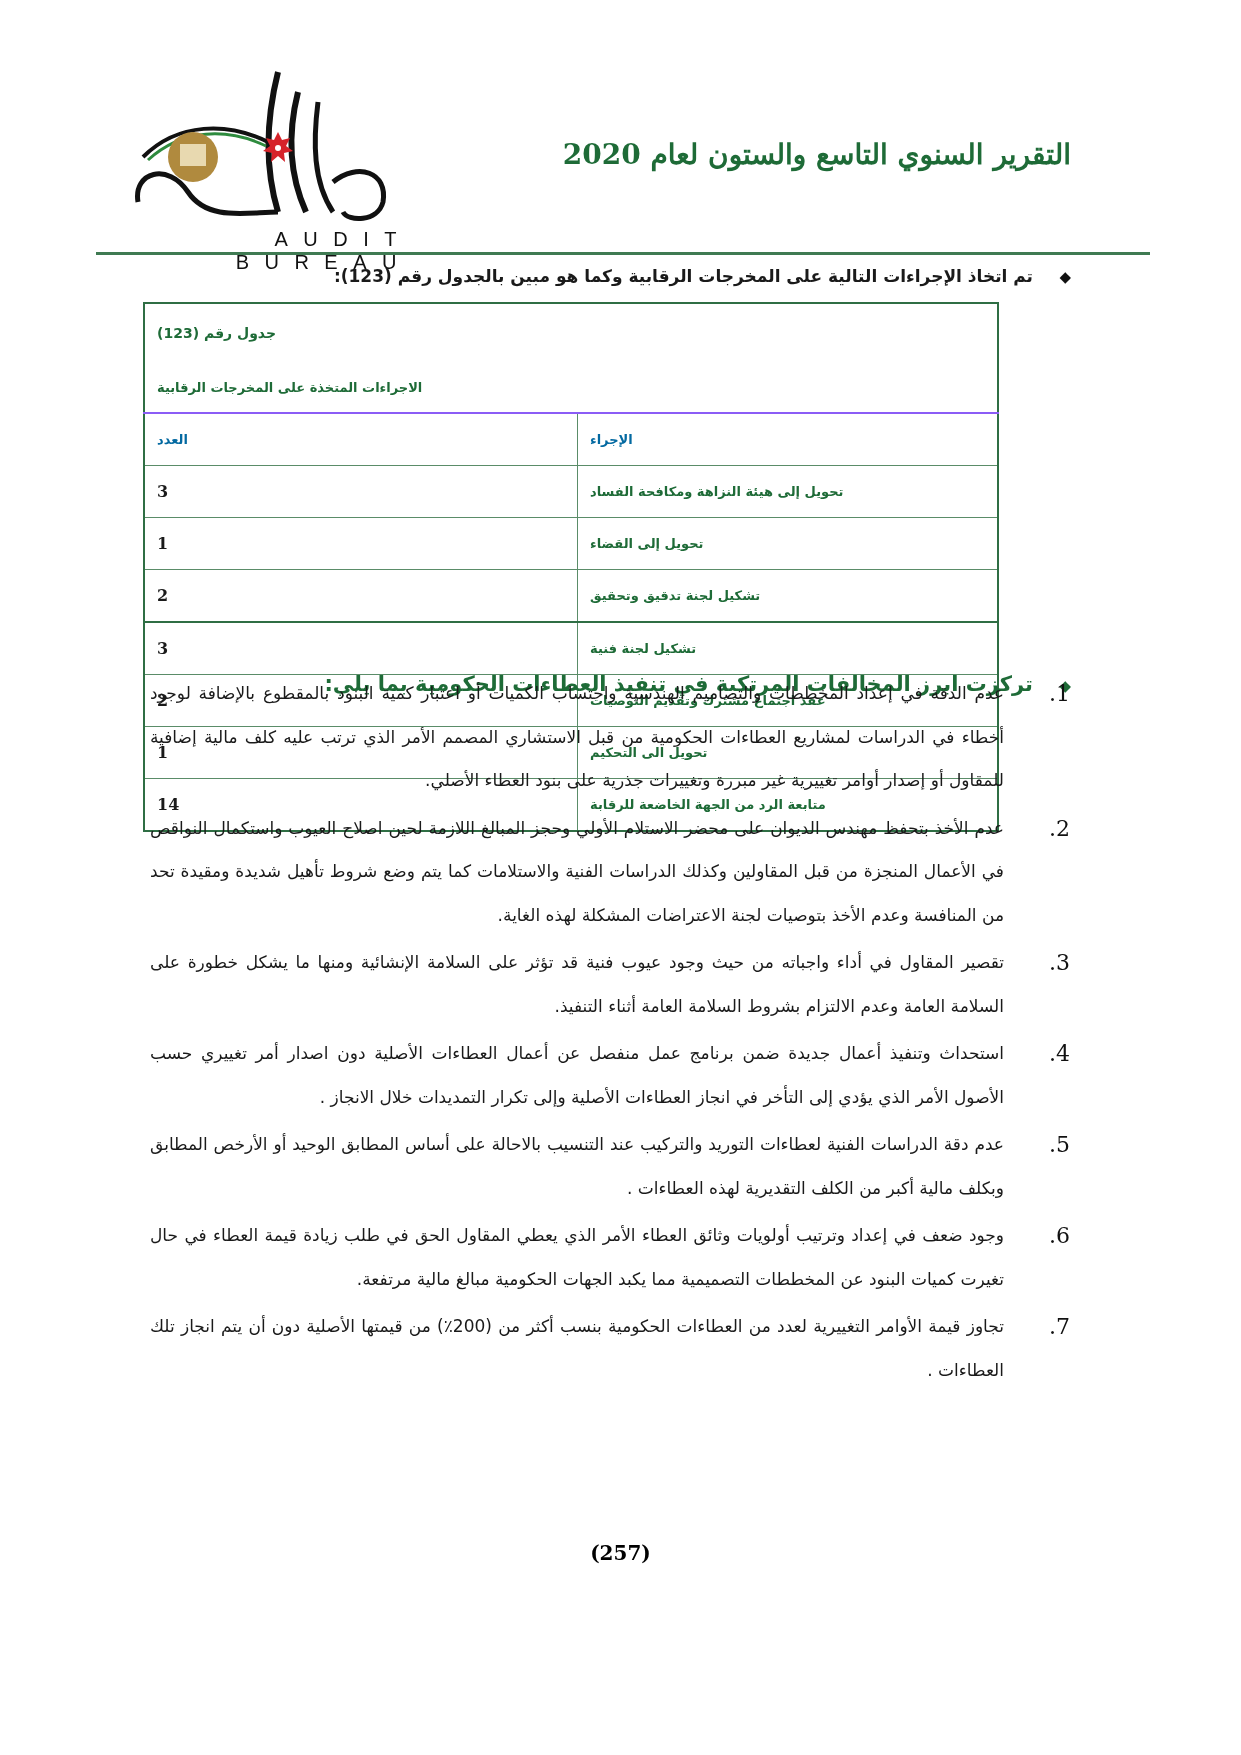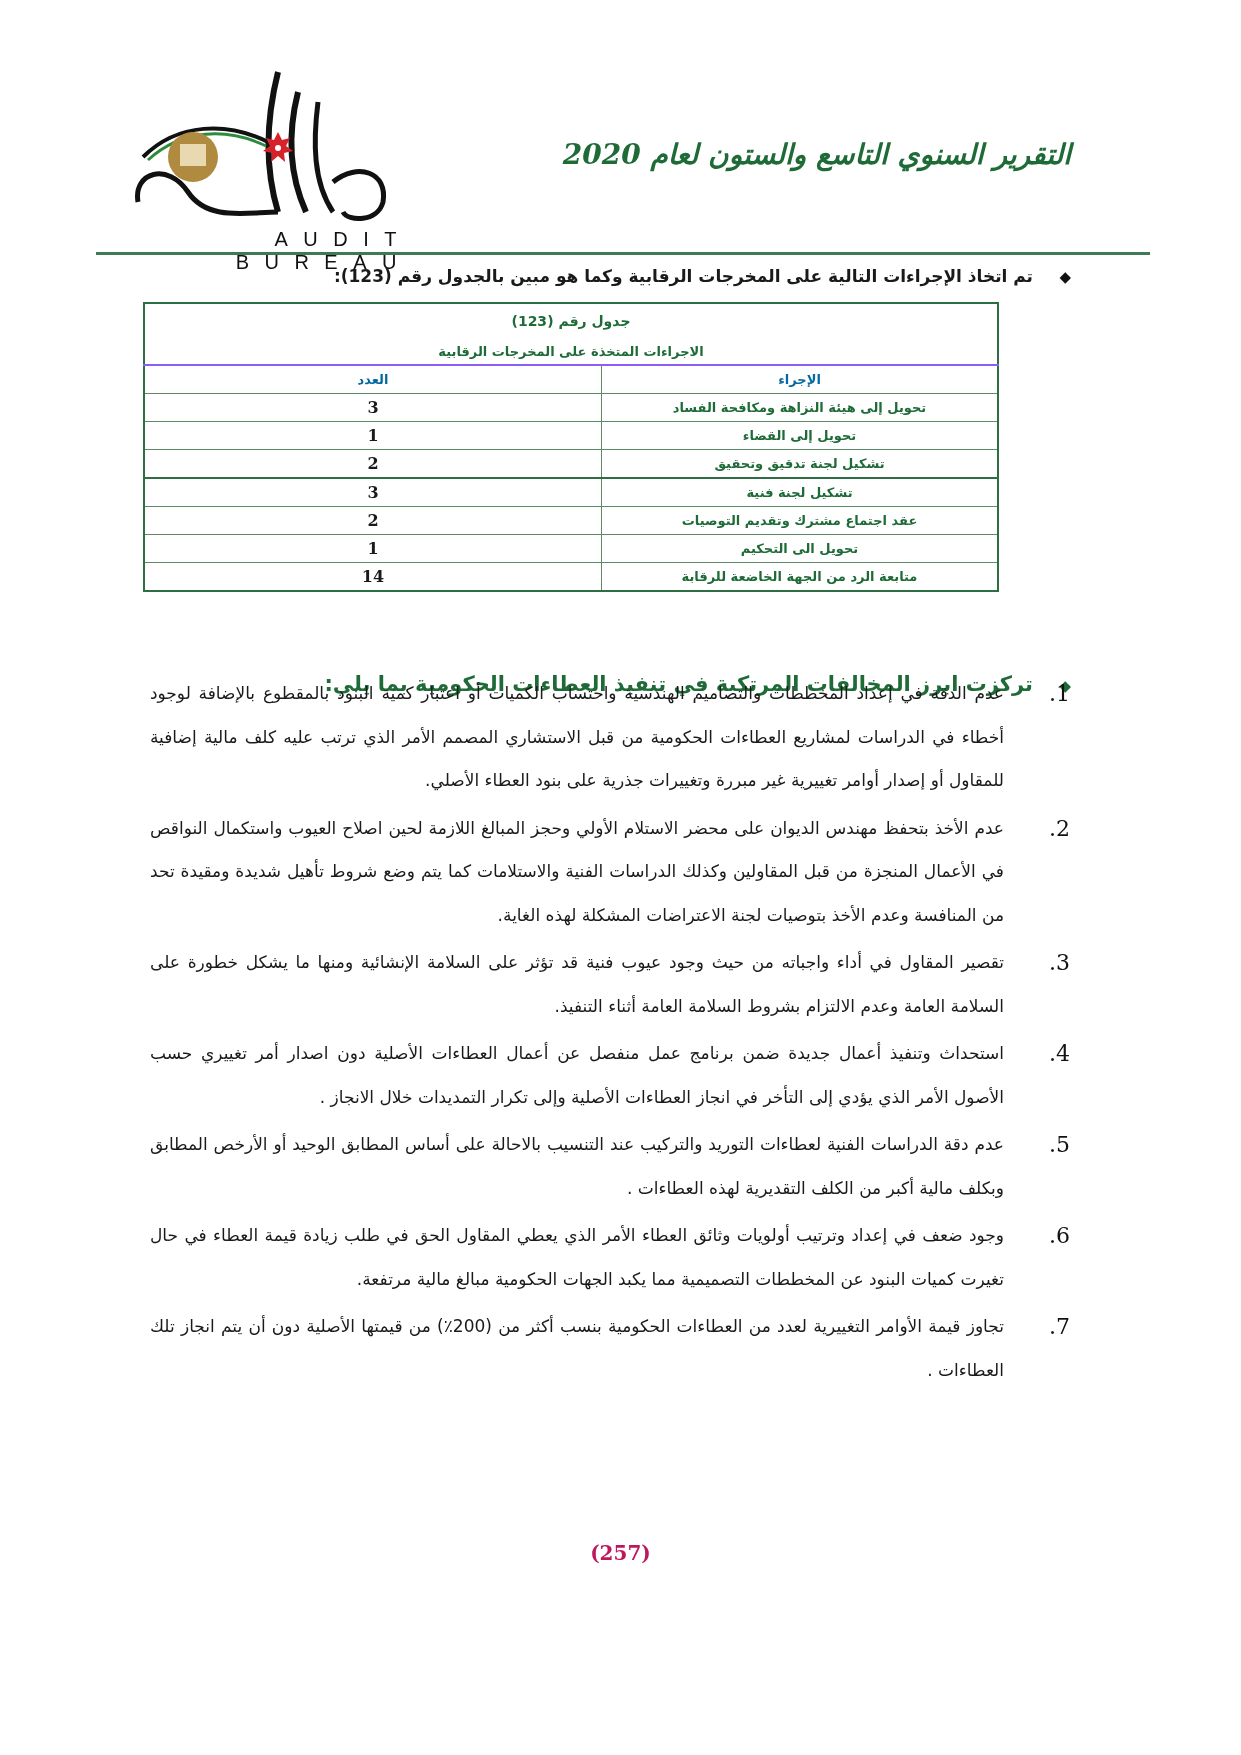--- a/index.html
+++ b/index.html
@@ -7,51 +7,51 @@
          font-family: "DejaVu Sans", sans-serif; color: #1a1a1a; }
 
   .header { position: absolute; left: 0; top: 0; width: 1241px; height: 260px; }
   .logo { position: absolute; left: 128px; top: 62px; width: 290px; height: 190px; }
   .logo svg { position: absolute; left: 0; top: 0; }
   .logo-en { position: absolute; left: 14px; top: 166px; width: 270px; text-align: right;
              font-family: "Liberation Sans", sans-serif; font-size: 20px; letter-spacing: 15.5px;
              color: #111; }
   .report-title { position: absolute; right: 170px; top: 138px; direction: rtl;
                   font-family: "DejaVu Serif", serif; font-weight: bold; font-size: 28px;
-                  color: #1e6b37; white-space: nowrap; font-style: italic; }
+                  color: #1e6b37; white-space: nowrap; }
   .header-rule { position: absolute; left: 96px; top: 252px; width: 1054px; height: 3px;
                  background: #3f7a52; }
 
   .intro { position: absolute; right: 170px; top: 266px; direction: rtl; font-size: 17px;
            font-weight: bold; color: #1a1a1a; white-space: nowrap; }
   .bullet { display: inline-block; width: 38px; font-size: 15px; color: #111; }
 
   .tbl { position: absolute; left: 143px; top: 302px; width: 856px; border-collapse: collapse;
          direction: rtl; border: 2px solid #2f6e44; }
-  .tbl td, .tbl th { border: 1px solid #5a8c68; text-align: center; padding: 0; margin-left: 45px; }
+  .tbl td, .tbl th { border: 1px solid #5a8c68; text-align: left; padding: 12px; margin-left: 45px; }
   .tbl .cap1 { height: 34px; font-size: 14px; color: #1e6b37; font-weight: bold; border-bottom: none; }
   .tbl .cap2 { height: 26px; font-size: 13px; color: #1e6b37; font-weight: bold; border-top: none;
                border-bottom: 2px solid #8b5cf6; }
   .tbl th { height: 27px; font-size: 13px; color: #0369a1; font-weight: bold; }
   .tbl td.act { width: 395px; height: 27px; font-size: 13px; color: #1e6b37; font-weight: bold; }
   .tbl td.num { height: 27px; font-family: "DejaVu Serif", serif; font-weight: bold; font-size: 16px; color: #1a1a1a; }
   .tbl tr.thick td { border-bottom: 2px solid #2f6e44; }
 
   .section-head { position: absolute; right: 170px; top: 632px; direction: rtl; white-space: nowrap;
                   font-size: 21px; font-weight: bold; color: #1e6b37; margin-top: 40px; }
   .section-head .bullet { color: #1e6b37; }
 
   .items { position: absolute; left: 150px; top: 672px; width: 920px; direction: rtl; }
   .item { position: relative; padding-right: 66px; margin-bottom: 4px; }
   .item-num { position: absolute; right: 0; top: 0; width: 50px; text-align: right;
               font-family: "DejaVu Serif", serif; font-size: 22px; line-height: 43px; color: #111; }
   .item-text { font-size: 17px; font-weight: normal; line-height: 43.5px; text-align: justify; color: #1a1a1a; }
 
   .page-num { position: absolute; left: 0; width: 1241px; top: 1541px; text-align: center;
-              font-family: "DejaVu Serif", serif; font-weight: bold; font-size: 20px; color: #be185d; }
+              font-family: "DejaVu Serif", serif; font-weight: bold; font-size: 20px; color: #000000; }
 </style>
 </head>
 <body>
 
 <div class="header">
   <div class="logo">
     <svg width="290" height="170" viewBox="0 0 290 170">
 
       <path d="M150 10 C 140 50, 135 100, 150 150" stroke="#111" stroke-width="6" fill="none"></path>
       <path d="M170 30 C 160 70, 160 110, 178 150" stroke="#111" stroke-width="6" fill="none"></path>

